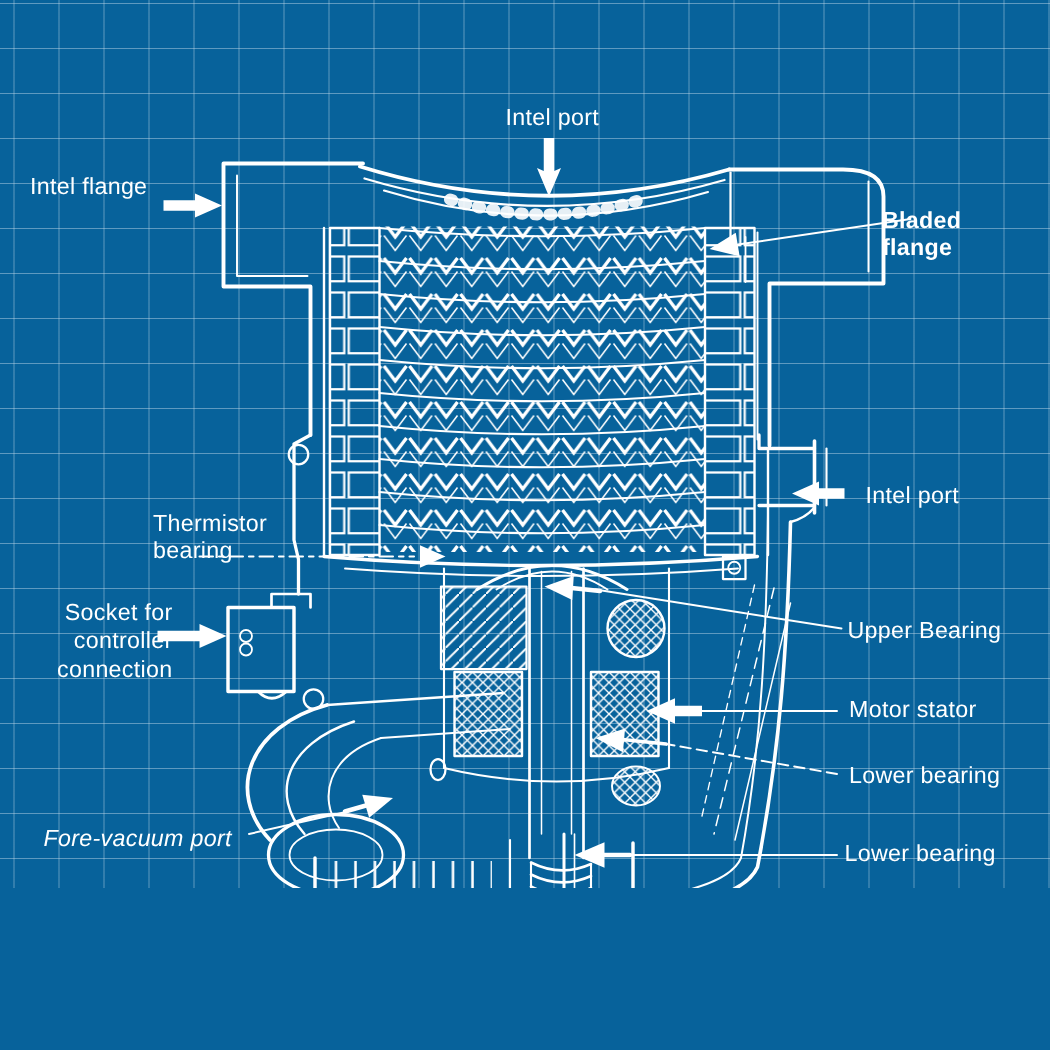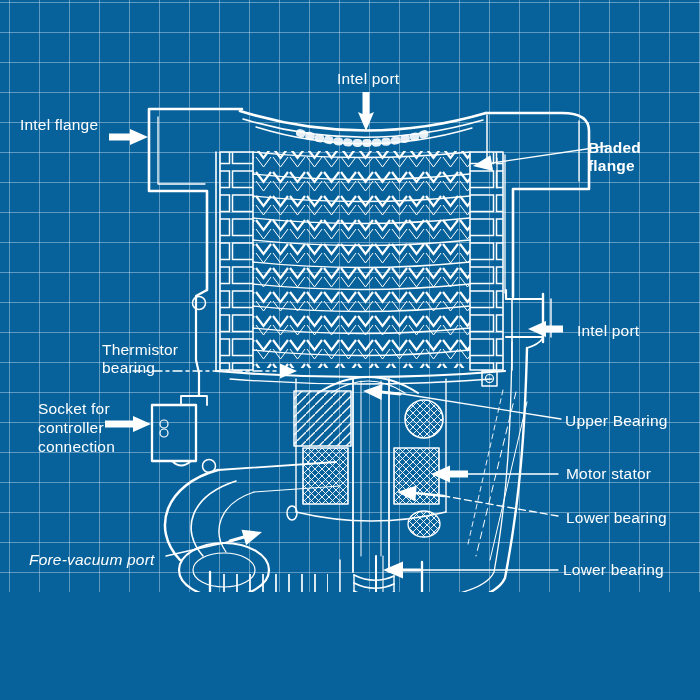--- a/index.html
+++ b/index.html
@@ -11,21 +11,21 @@
       linear-gradient(to bottom, rgba(214,231,243,.42) 1px, transparent 1px);
     background-size:30px 30px;
     background-position:9px 2px;
     font-family:"Liberation Sans","DejaVu Sans",sans-serif;
   }
   svg.draw{position:absolute;left:0;top:0;}
   .lbl{
     position:absolute;color:#ffffff;font-size:15.5px;line-height:18px;
     letter-spacing:.2px;white-space:nowrap;
   }
-  .lbl.tri{line-height:19px;}
+  .lbl.tri{line-height:19px;text-align:right;}
 </style>
 </head>
 <body>
 
 <div class="stage">
 
   <svg class="draw" width="700" height="700" viewBox="0 0 700 700">
     <defs>
       <pattern id="p-chev" width="17" height="24" patternUnits="userSpaceOnUse">
         <path d="M1,4 L8.5,14 L16,4" stroke="#fff" stroke-width="2.2" fill="none"></path>

